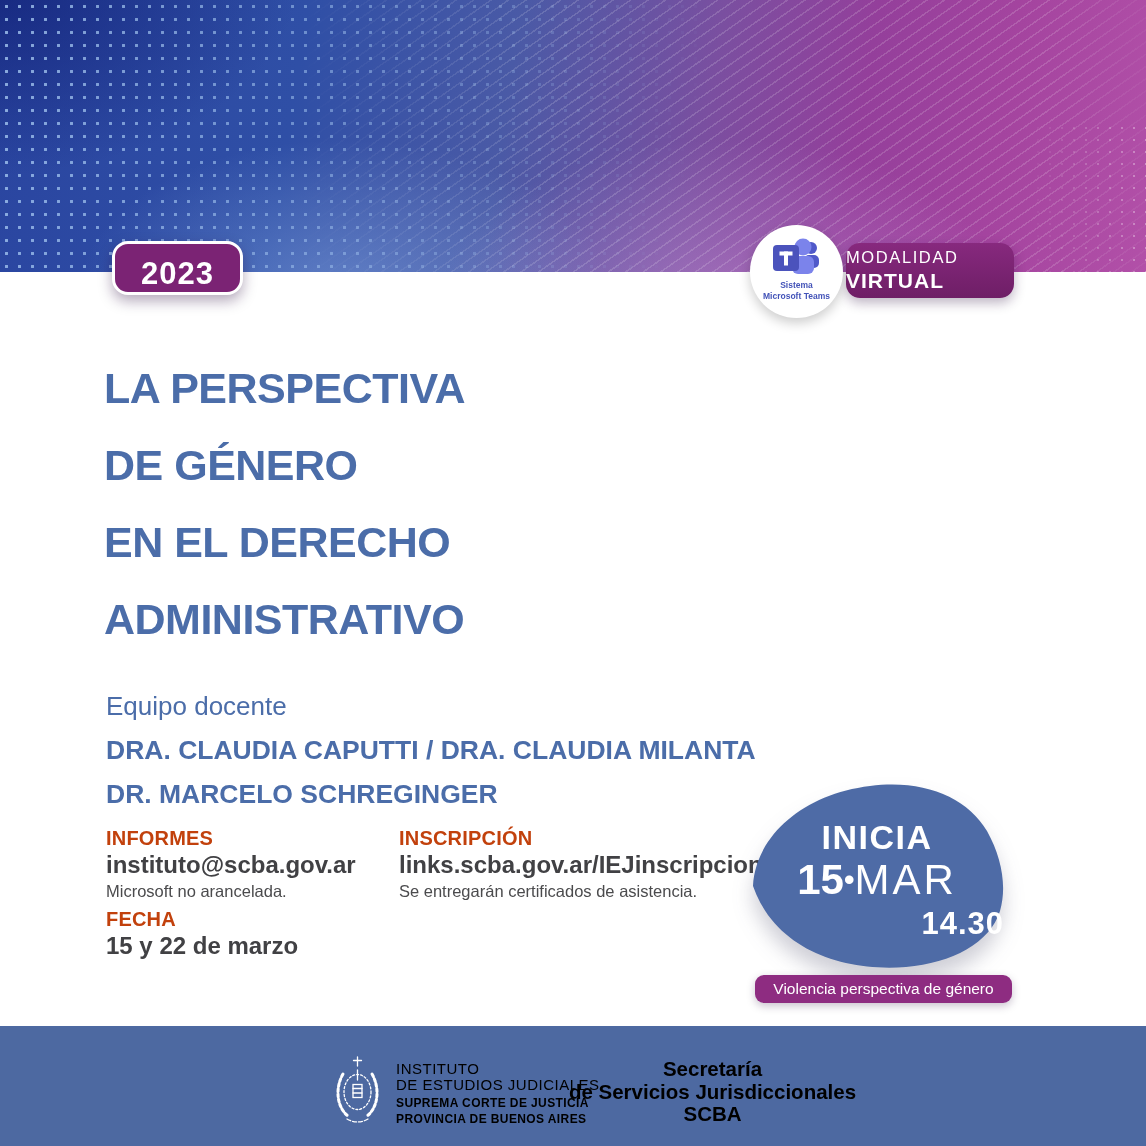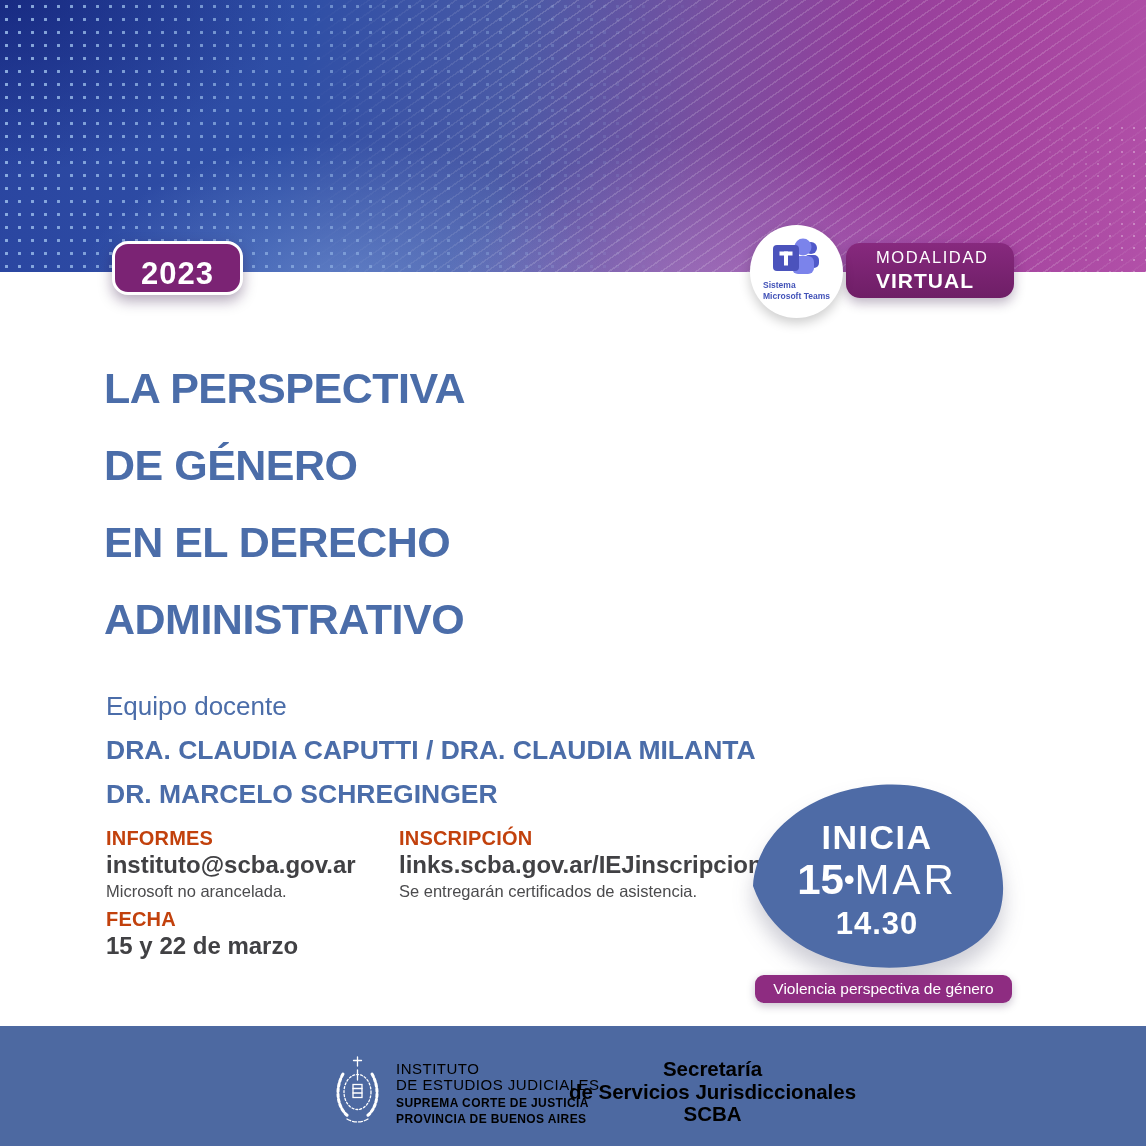--- a/index.html
+++ b/index.html
@@ -40,32 +40,32 @@
   .year-badge{
     position:absolute;left:112px;top:241px;width:131px;height:54px;border-radius:16px;
     background:#7B2374;border:3px solid #ffffff;box-shadow:0 6px 14px rgba(40,10,60,.35);
     display:flex;align-items:flex-end;justify-content:center;
     color:#fff;font-size:31px;font-weight:bold;letter-spacing:1px;z-index:3;
   }
   .modality-badge{
     position:absolute;left:846px;top:243px;width:168px;height:55px;border-radius:14px;
     background:linear-gradient(180deg,#87297E,#6E1E66);
     box-shadow:0 5px 12px rgba(40,10,60,.3);
-    display:flex;flex-direction:column;justify-content:center;padding-left:30px;
+    display:flex;flex-direction:column;justify-content:center;
     color:#fff;z-index:2;
   }
   .modality-line1{font-size:16.5px;letter-spacing:1.6px;font-weight:normal;}
   .modality-line2{font-size:21px;letter-spacing:1px;font-weight:bold;margin-top:2px;}
   .teams-circle{
     position:absolute;left:750px;top:225px;width:93px;height:93px;border-radius:50%;
     background:#ffffff;box-shadow:0 5px 12px rgba(0,0,0,.2);z-index:4;
     display:flex;flex-direction:column;align-items:center;
   }
   .teams-logo{margin-top:12px;}
-  .teams-text{color:#4353B8;font-size:8.5px;font-weight:bold;text-align:left;line-height:10.5px;margin-top:1px;}
+  .teams-text{color:#4353B8;font-size:8.5px;font-weight:bold;text-align:center;line-height:10.5px;margin-top:1px;}
   
   .title{
     position:absolute;left:104px;top:350px;margin:0;
     color:#4B6DA9;font-size:43px;font-weight:bold;line-height:77px;letter-spacing:-0.5px;
   }
   
   .faculty{position:absolute;left:106px;top:684px;color:#4B6DA9;}
   .faculty-heading{font-size:26px;font-weight:normal;line-height:44px;}
   .faculty-line{font-size:26.5px;font-weight:bold;line-height:44px;}
   
@@ -79,21 +79,21 @@
   
   .blob-svg{position:absolute;left:750px;top:779px;filter:drop-shadow(0 14px 10px rgba(60,60,90,0.25));}
   .blob-text{
     position:absolute;left:750px;top:779px;width:254px;text-align:center;color:#fff;z-index:2;
   }
   .blob-inicia{margin-top:40px;font-size:34px;font-weight:bold;letter-spacing:1.5px;line-height:36px;}
   .blob-date{margin-top:3px;font-size:42px;line-height:44px;}
   .blob-day{font-weight:bold;}
   .blob-dot{font-weight:bold;font-size:30px;vertical-align:4px;}
   .blob-month{font-weight:normal;letter-spacing:3px;}
-  .blob-time{margin-top:5px;font-size:31px;font-weight:bold;letter-spacing:1px;line-height:33px;}
+  .blob-time{margin-top:5px;font-size:31px;font-weight:bold;letter-spacing:1px;line-height:33px;text-align:right;}
   
   .topic-badge{
     position:absolute;left:755px;top:975px;width:257px;height:28px;border-radius:9px;
     background:#8E2C81;box-shadow:0 3px 8px rgba(40,10,60,.25);
     display:flex;align-items:center;justify-content:center;
     color:#fff;font-size:15.5px;z-index:2;
   }
   
   .footer-bar{position:absolute;left:0;top:1026px;width:1146px;height:120px;background:#4D69A1;color:#fff;}
   .crest{position:absolute;left:332px;top:1053px;}

